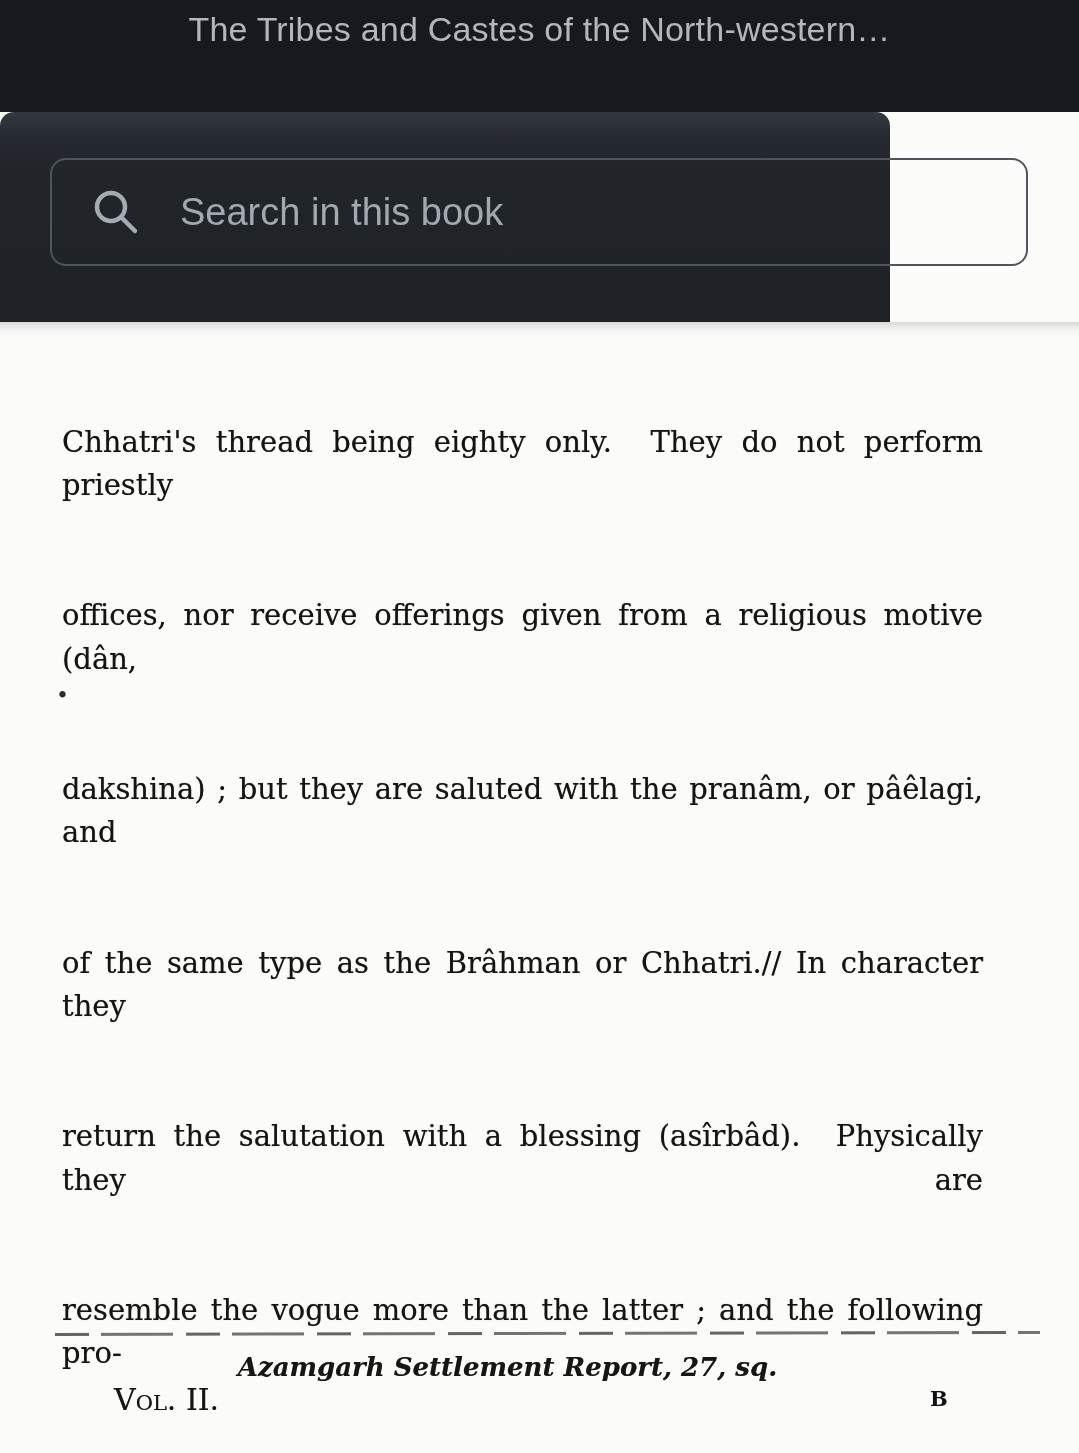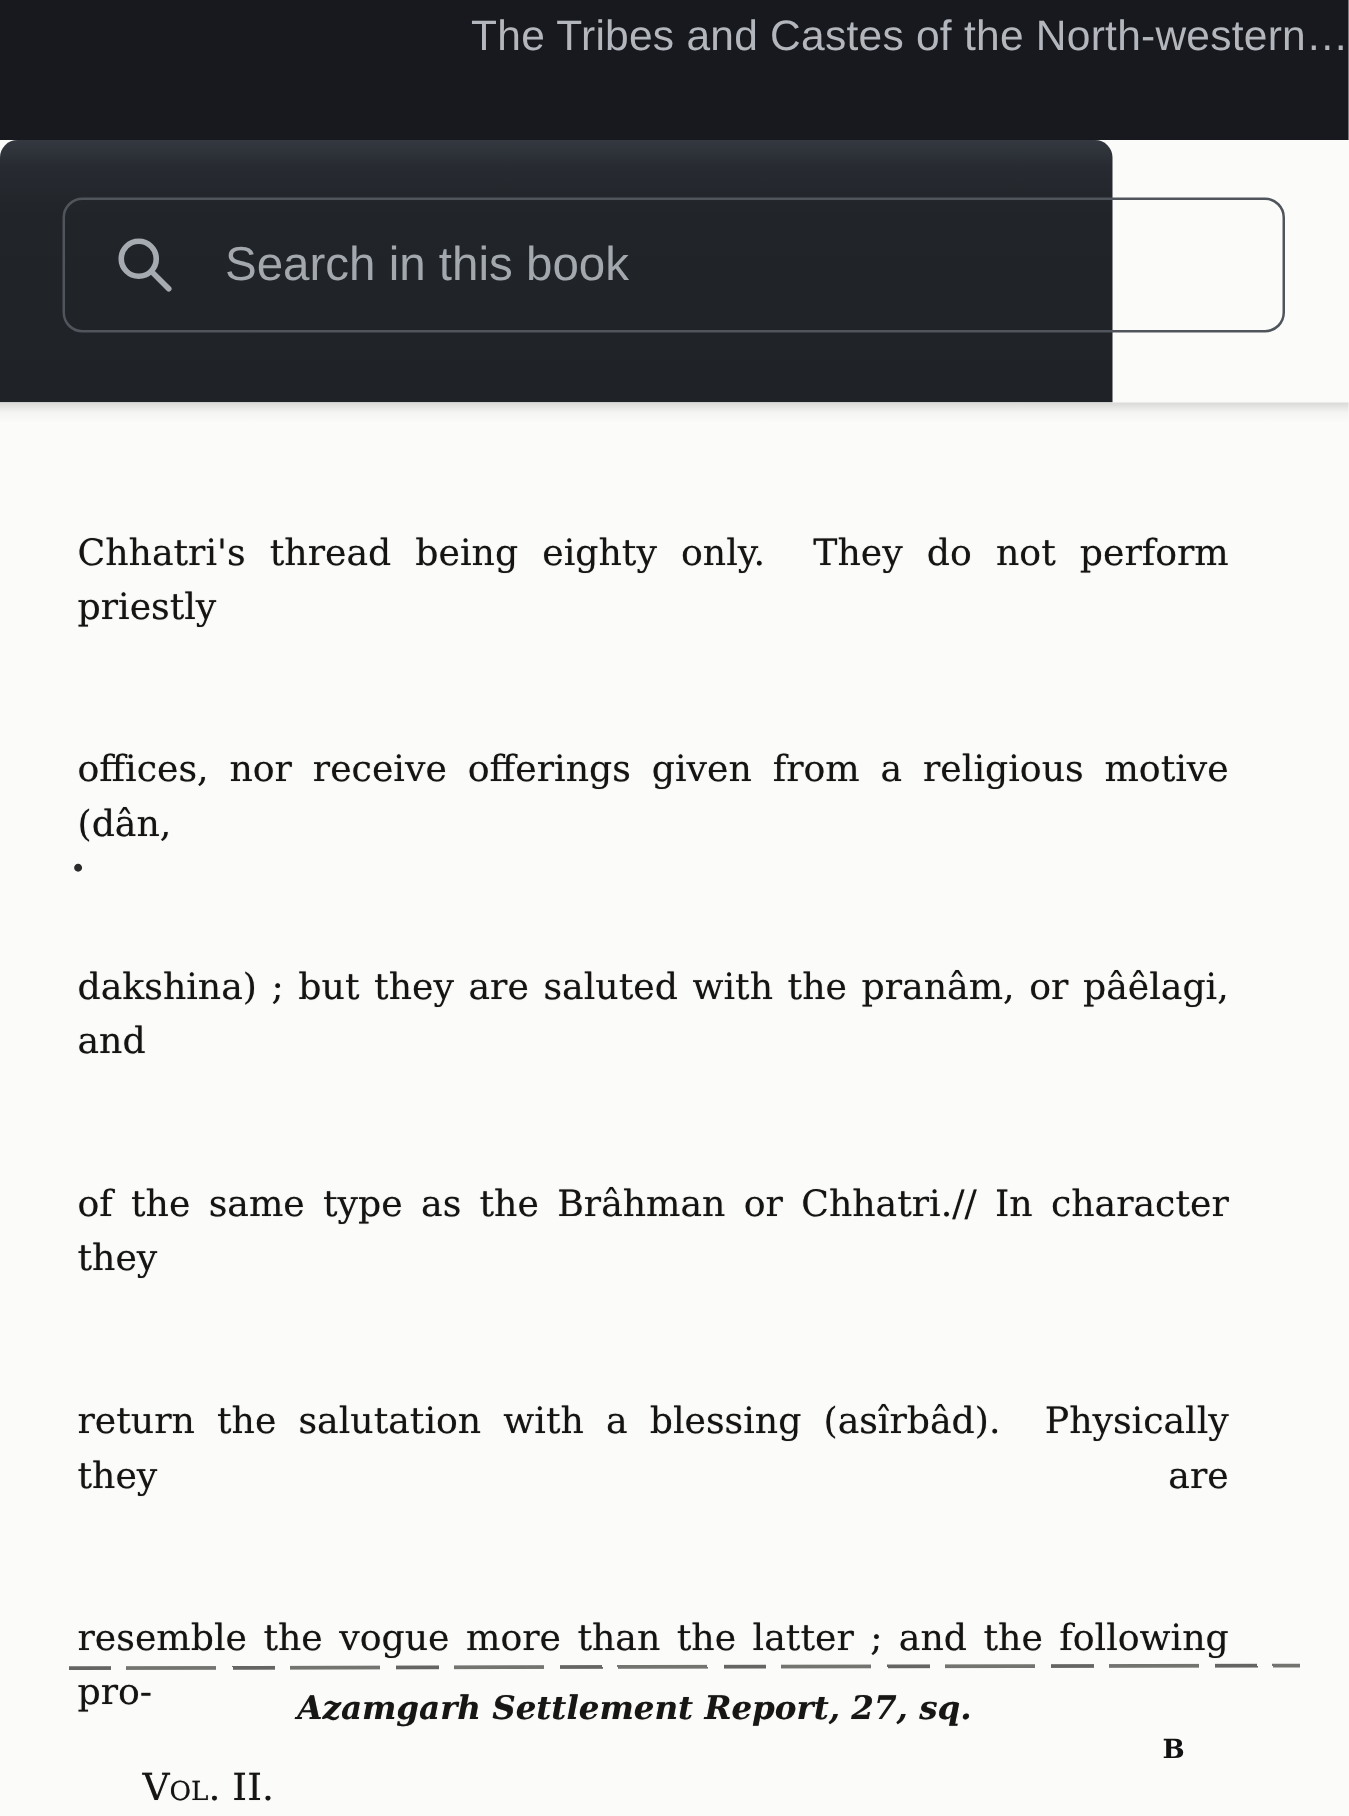--- a/index.html
+++ b/index.html
@@ -11,21 +11,21 @@
     position: relative;
   }
 
   
   .topbar {
     position: absolute; left: 0; top: 0; width: 1079px; height: 112px;
     background: #17191e;
   }
   .topbar-title {
     position: absolute; left: 0; right: 0; top: 10px;
-    text-align: right;
+    text-align: center;
     color: #b3b7bd;
     font-size: 34px;
     font-weight: 400;
     letter-spacing: 0.2px;
     white-space: nowrap;
   }
 
   
   .search-panel {
     position: absolute; left: 0; top: 112px; width: 890px; height: 210px;
@@ -103,21 +103,20 @@
     text-indent: 20px;
     text-shadow: 0 0 0.6px rgba(10,10,10,0.5);
   }
   .volume-label {
     position: absolute; left: 114px; top: 1382px;
     font-family: "DejaVu Serif", "Liberation Serif", serif;
     font-variant: small-caps;
     font-size: 30px;
     color: #161514;
     text-shadow: 0 0 0.6px rgba(10,10,10,0.5);
-    margin-top: 31px;
   }
   .signature-mark {
     position: absolute; left: 930px; top: 1386px;
     font-family: "DejaVu Serif", serif;
     font-weight: bold;
     font-size: 21px;
     color: #111;
   }
 </style>
 </head>

